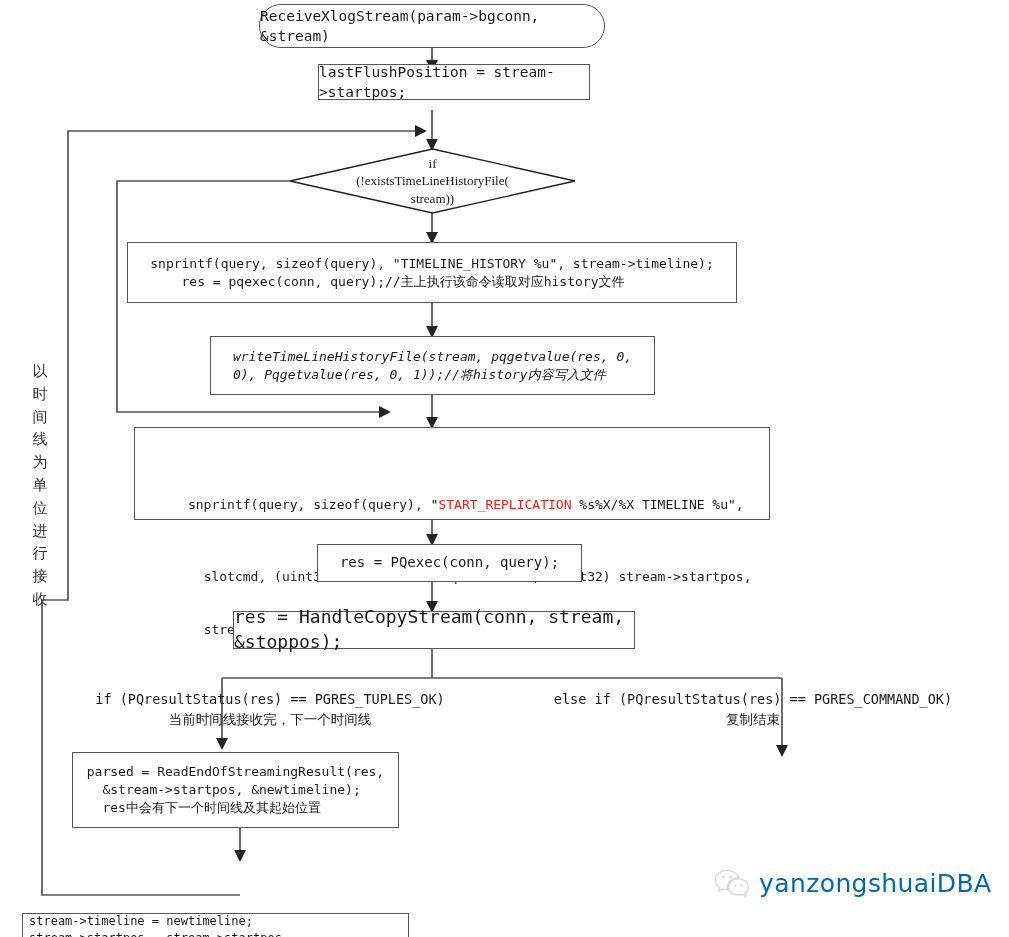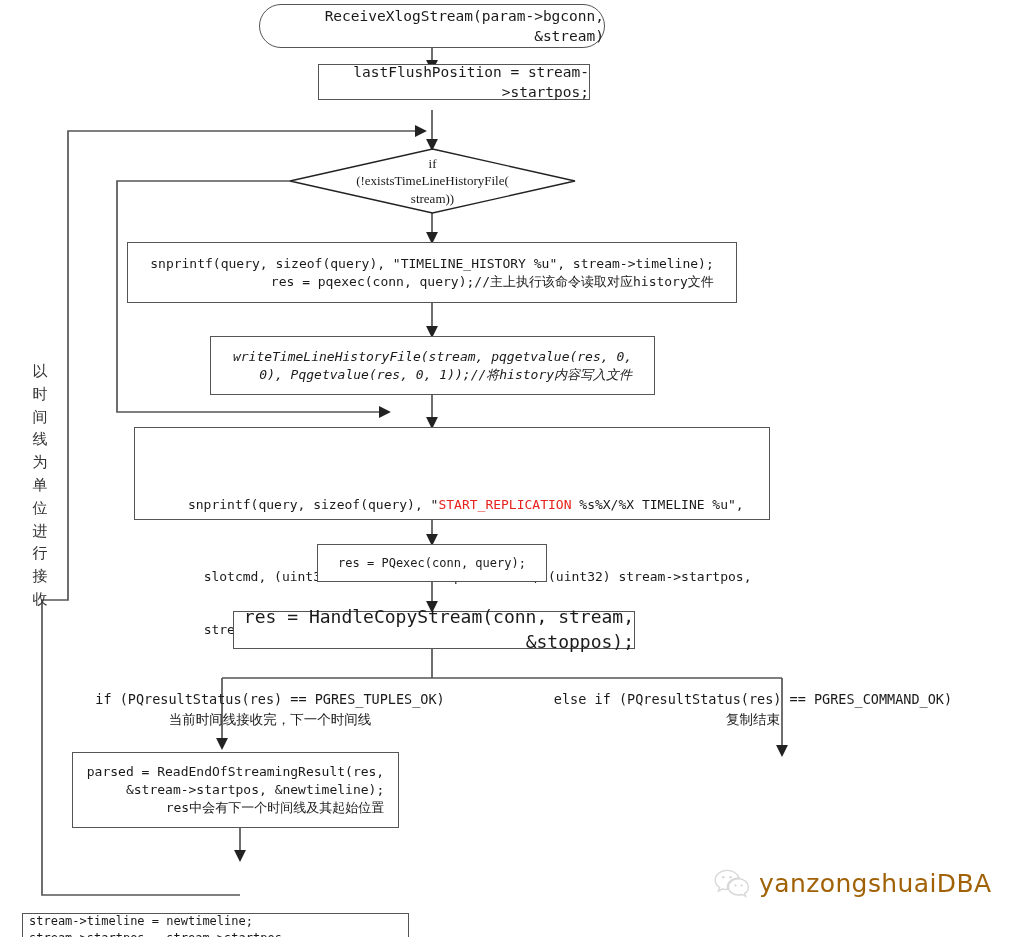--- a/index.html
+++ b/index.html
@@ -18,21 +18,21 @@
     overflow: hidden;
   }
   .node {
     position: absolute;
     box-sizing: border-box;
     border: 1.6px solid #555555;
     background: #ffffff;
     display: flex;
     align-items: center;
     justify-content: center;
-    text-align: right;
+    text-align: left;
     color: #1a1a1a;
     font-family: "DejaVu Sans Mono", "Liberation Mono", monospace;
     line-height: 1.38;
     white-space: pre-wrap;
     z-index: 3;
   }
   .node.terminal {
     border-radius: 26px;
   }
   .node.leftalign {
@@ -93,21 +93,21 @@
     top: 0;
     width: 1009px;
     height: 937px;
     z-index: 1;
   }
   .watermark {
     position: absolute;
     display: flex;
     align-items: center;
     gap: 9px;
-    color: #a16207;
+    color: #0369a1;
     font-family: "DejaVu Sans", "Liberation Sans", sans-serif;
     font-size: 25px;
     letter-spacing: 0.4px;
     z-index: 5;
   }
   .watermark svg { display: block; }
   .red { color: #e8221c; }
 </style>
 </head>
 <body>
@@ -171,21 +171,21 @@
 0), Pqgetvalue(res, 0, 1));//将history内容写入文件</div>
 
   <div class="node leftalign" style="left:114px; top:427px; width:636px; height:93px; font-size:13px; display:block; padding-top:14px;">
     <div>
       <span>snprintf(query, sizeof(query), "</span><span class="red">START_REPLICATION</span><span> %s%X/%X TIMELINE %u",</span>
     </div>
     <div>        slotcmd, (uint32) (stream-&gt;startpos &gt;&gt; 32), (uint32) stream-&gt;startpos,</div>
     <div>        stream-&gt;timeline);</div>
   </div>
 
-  <div class="node" style="left:317px; top:544px; width:230px; height:38px; font-size:12px;">res = PQexec(conn, query);</div>
+  <div class="node" style="left:317px; top:544px; width:265px; height:38px; font-size:14px;">res = PQexec(conn, query);</div>
 
   <div class="node" style="left:233px; top:611px; width:402px; height:38px; font-size:18px;">res = HandleCopyStream(conn, stream, &amp;stoppos);</div>
 
   <div class="edge-label" style="left:528px; top:690px; width:450px; font-size:13.5px;">else if (PQresultStatus(res) == PGRES_COMMAND_OK)
 复制结束</div>
 
   <div class="edge-label" style="left:60px; top:690px; width:420px; font-size:13.5px;">if (PQresultStatus(res) == PGRES_TUPLES_OK)
 当前时间线接收完，下一个时间线</div>
 
   <div class="node" style="left:72px; top:752px; width:327px; height:76px; font-size:13px;">parsed = ReadEndOfStreamingResult(res,

